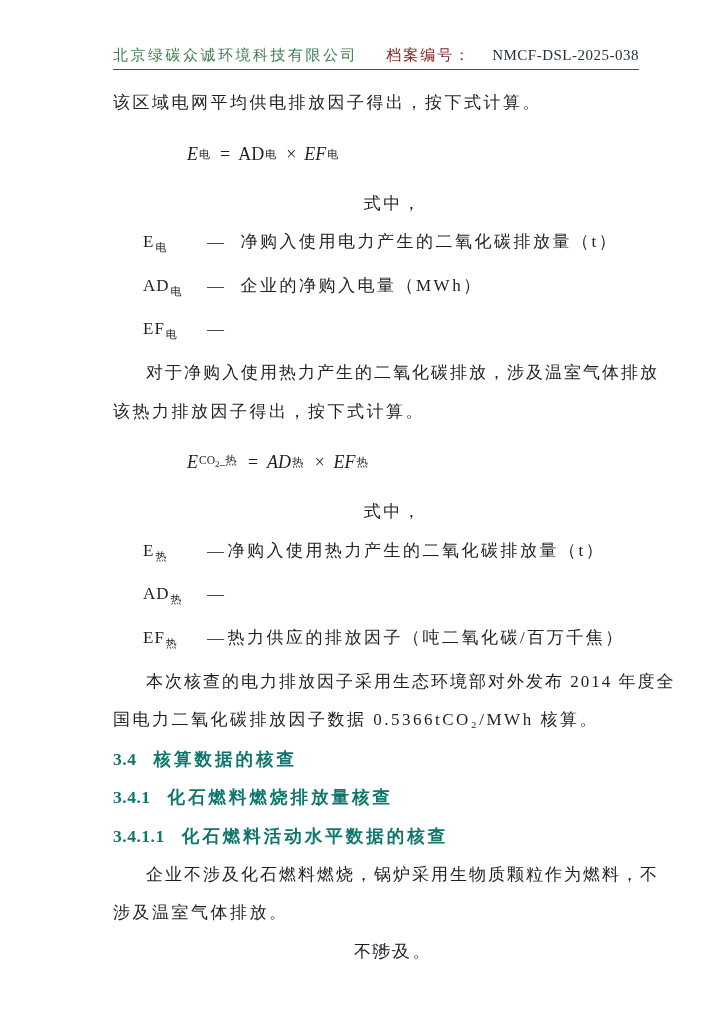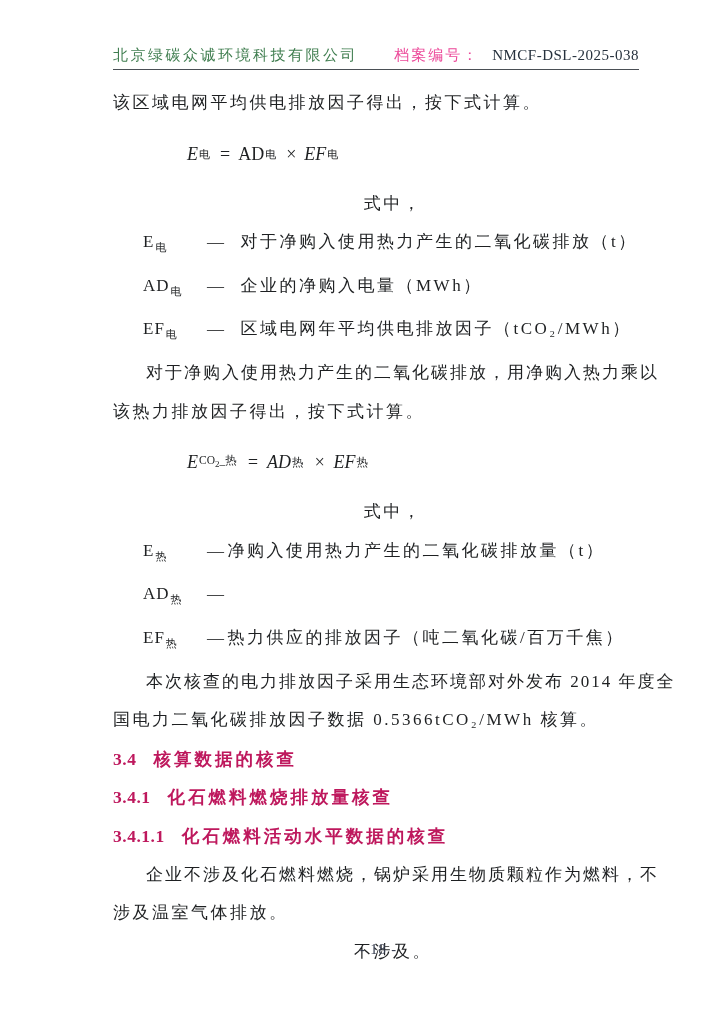--- a/index.html
+++ b/index.html
@@ -10,21 +10,21 @@
   }
   
   .header {
     position:absolute; left:113px; right:84px; top:46px;
     display:flex; justify-content:space-between; align-items:flex-end;
     padding-bottom:5px; border-bottom:1.5px solid #4a4f55;
     font-size:15px; line-height:18px;
   }
   .header .company { color:#3f7d4f; letter-spacing:2.5px; }
   .header .fileno-wrap { display:flex; align-items:flex-end; }
-  .header .fileno-label { color:#ec4899; letter-spacing:2px; margin-right:13px; }
+  .header .fileno-label { color:#7f1d1d; letter-spacing:2px; margin-right:21px; }
   .header .fileno-value { color:#26313d; letter-spacing:0.5px; font-weight:500; }
   
   .content {
     position:absolute; left:113px; top:84px; width:527px;
     font-size:17px; line-height:38.6px;
   }
   .line { letter-spacing:2.5px; white-space:nowrap; }
   .line.fill { text-align:justify; text-align-last:justify; letter-spacing:2px; }
   .indent { text-indent:33px;text-align:center; }
   
@@ -37,21 +37,21 @@
   .f-sub { font-style:normal; font-size:11px; vertical-align:-6px; margin:0 2px 0 1px; letter-spacing:0; }
   .f2 .f-sub-long { font-size:11.5px; vertical-align:-9px; margin:0 2px 0 1px; }
   .f2 .f-subsub { font-size:9px; vertical-align:-3px; }
   
   .def-row { display:flex; margin-left:30px; white-space:nowrap; letter-spacing:2.5px; }
   .def-term { width:64px; flex:none; letter-spacing:1px; }
   .def-term .f-sub { vertical-align:-4px; }
   .def-dash.spaced { margin-right:14px; }
   .def-dash.tight { margin-right:1px; }
   
-  .heading { font-weight:bold; color:#be185d; letter-spacing:3px; white-space:nowrap; font-size:17.5px; }
+  .heading { font-weight:bold; color:#0f766e; letter-spacing:3px; white-space:nowrap; font-size:17.5px; }
   .heading .h-num { letter-spacing:0.5px; margin-right:17px; }
   
   .footer {
     position:absolute; left:0; top:941px; width:100%;
     text-align:center; font-size:14.5px; color:#333a4d; letter-spacing:1px;padding-left:17px;
   }
 </style>
 </head>
 <body>
 
@@ -78,34 +78,33 @@
       <span class="f-up f-op">×</span>
       <span>EF</span>
         <span class="f-sub">电</span>
     </div>
 
     <div class="line indent">式中，</div>
 
     <div class="def-row">
       <span class="def-term"><span>E</span><span class="f-sub">电</span></span>
       <span class="def-dash spaced">—</span>
-      <span class="def-desc">对于净购入使用热力产生的二氧化碳排放（t）</span>
+      <span class="def-desc">净购入使用电力产生的二氧化碳排放量（t）</span>
     </div>
     <div class="def-row">
       <span class="def-term"><span>AD</span><span class="f-sub">电</span></span>
       <span class="def-dash spaced">—</span>
       <span class="def-desc">企业的净购入电量（MWh）</span>
     </div>
     <div class="def-row">
       <span class="def-term"><span>EF</span><span class="f-sub">电</span></span>
       <span class="def-dash spaced">—</span>
-      <span class="def-desc">区域电网年平均供电排放因子（tCO₂/MWh）</span>
     </div>
 
-    <div class="line fill indent">对于净购入使用热力产生的二氧化碳排放，用净购入热力乘以</div>
+    <div class="line fill indent">对于净购入使用热力产生的二氧化碳排放，涉及温室气体排放</div>
     <div class="line">该热力排放因子得出，按下式计算。</div>
 
     <div class="formula f2">
       <span>E</span>
         <span class="f-sub f-sub-long"><span>CO</span><span class="f-subsub">2</span><span>_热</span></span>
       <span class="f-op">=</span>
       <span>AD</span>
         <span class="f-sub f-sub-long">热</span>
       <span class="f-op">×</span>
       <span>EF</span>

